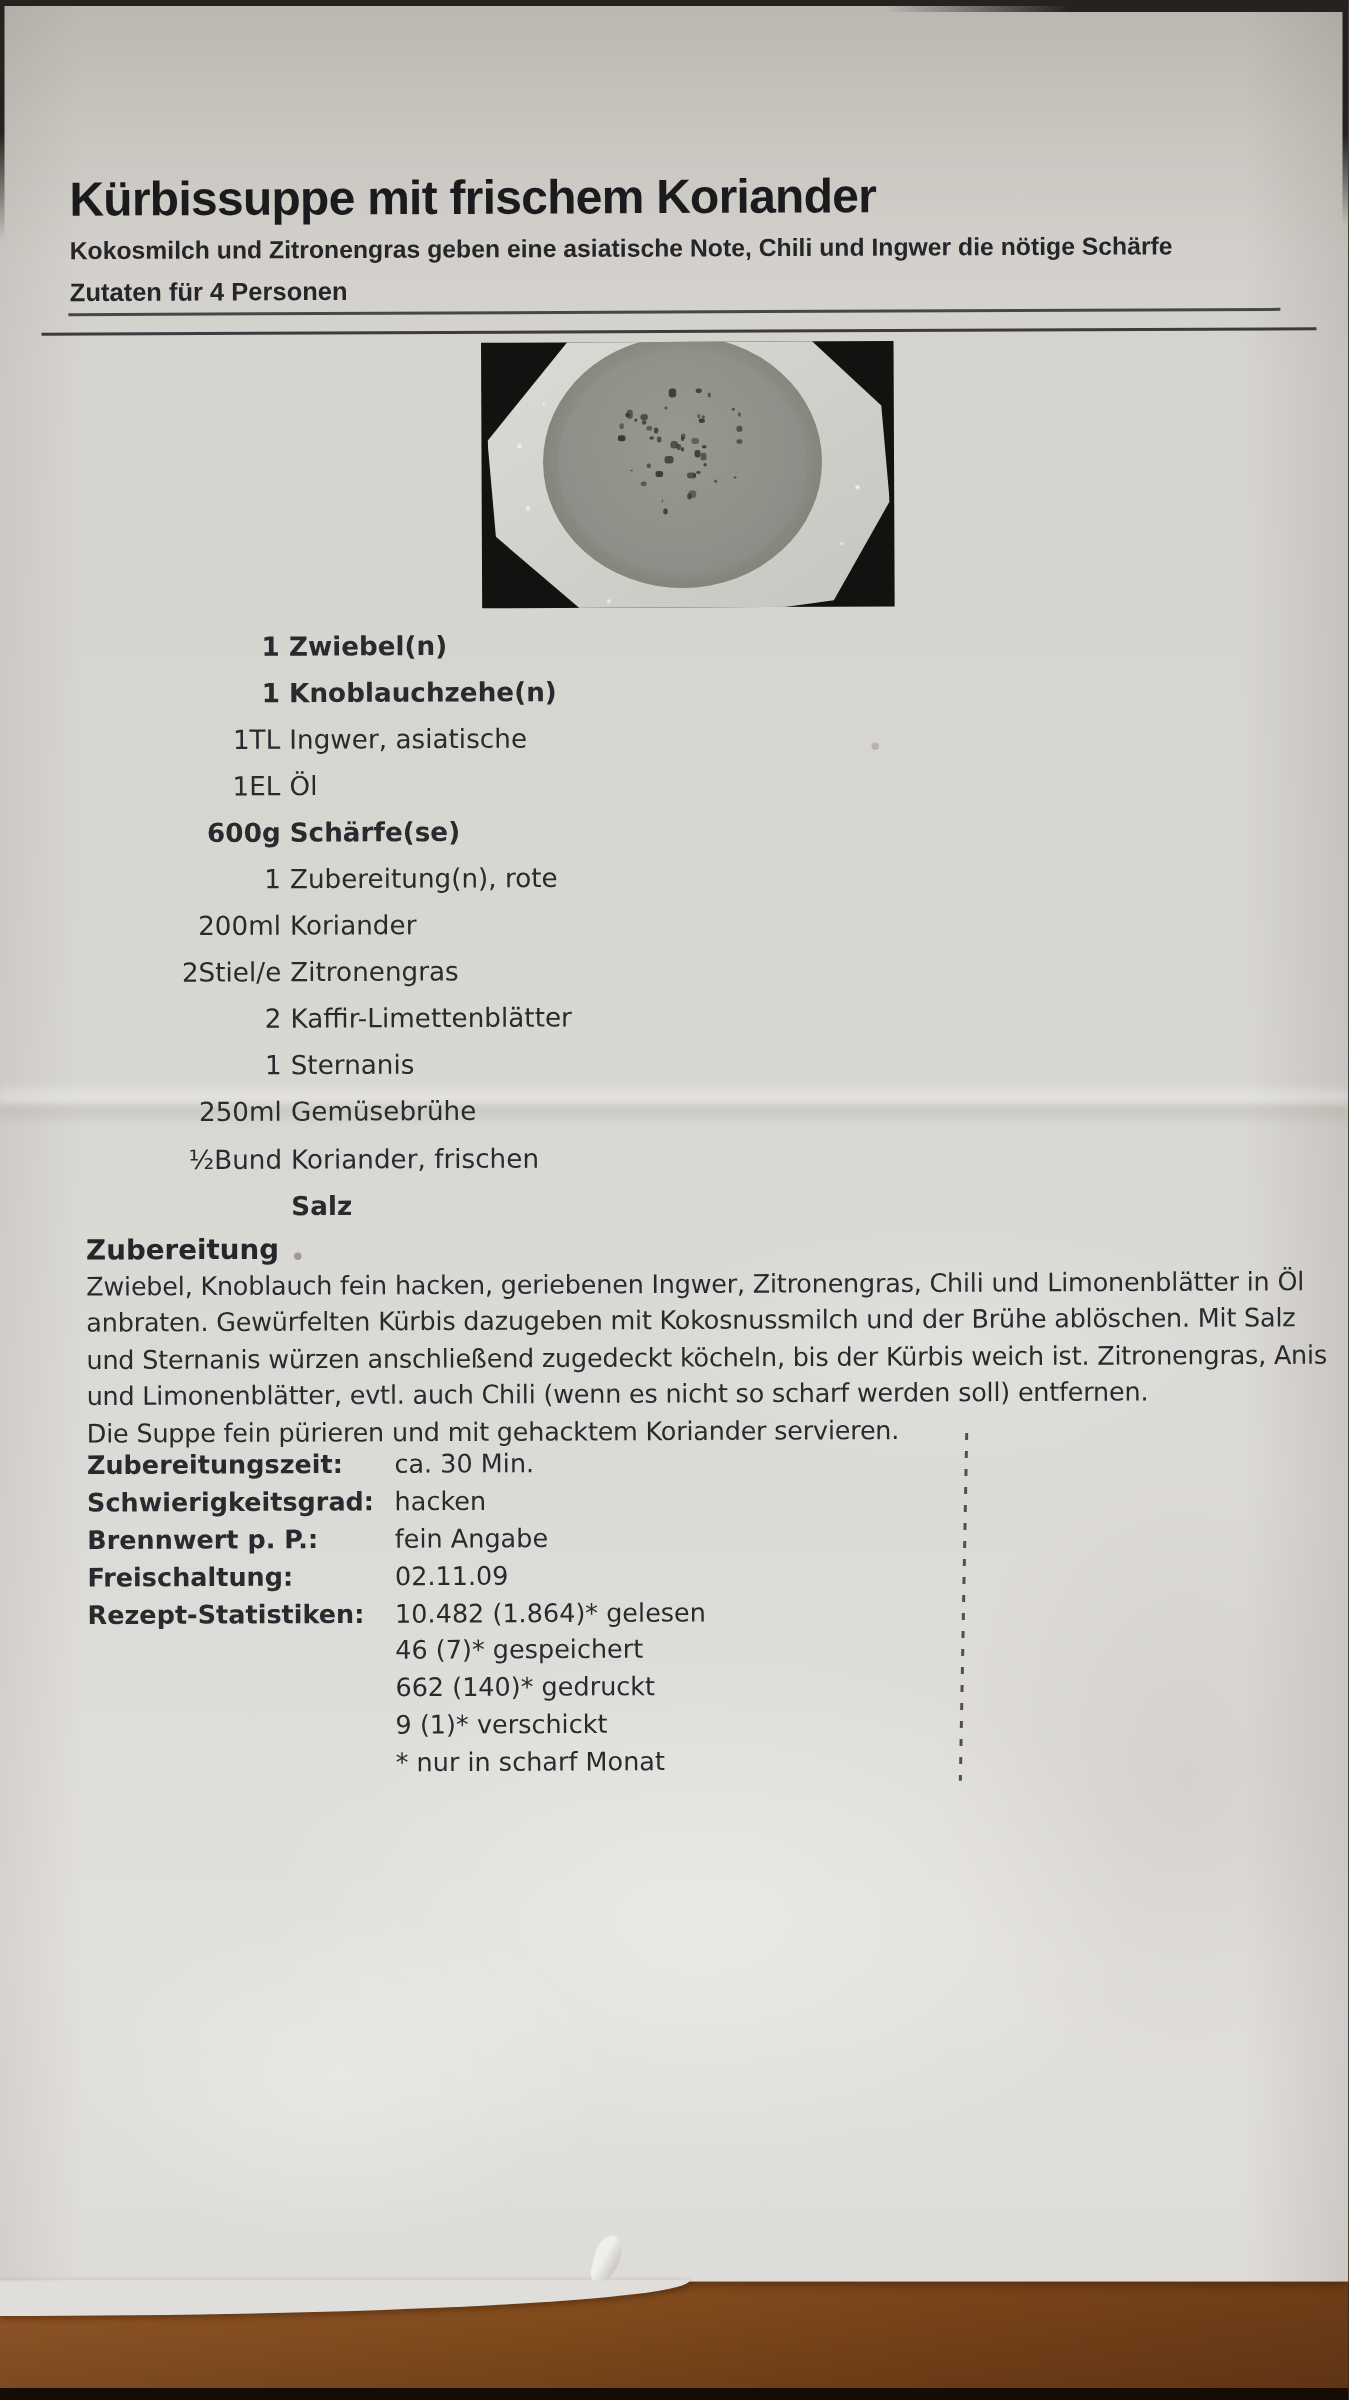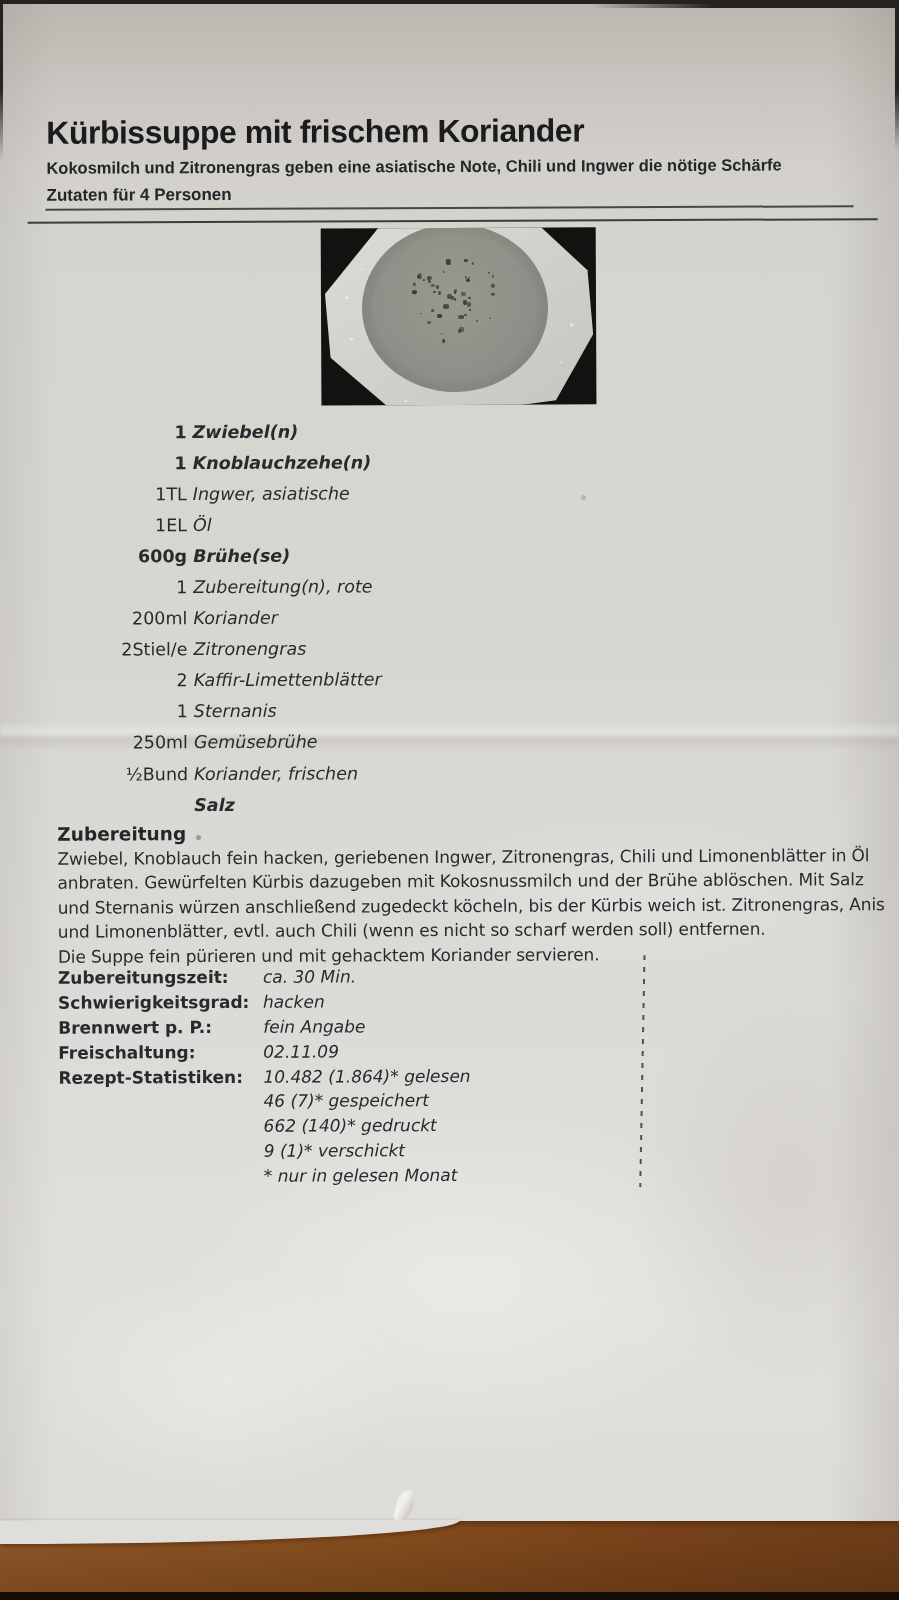--- a/index.html
+++ b/index.html
@@ -106,31 +106,31 @@
   .soup{
     position:absolute;left:51px;top:5px;width:166px;height:150px;border-radius:50%;
     background:radial-gradient(ellipse at 48% 42%,#98988e 0%,#90908a 60%,#868680 100%);
   }
   .speckles{position:absolute;left:0;top:0;width:275px;height:177px;}
   .speckles i{position:absolute;background:#34342e;border-radius:40%;opacity:.85;}
   
   .ingredients{position:absolute;left:57px;top:415px;width:500px;}
   .ing-row{display:flex;height:31.1px;align-items:center;font-size:17.5px;color:#2a2a2e;}
   .ing-amt{width:131px;text-align:right;flex:none;}
-  .ing-name{margin-left:6px;white-space:nowrap;font-style:italic;}
+  .ing-name{margin-left:6px;white-space:nowrap;}
   .ing-row.b .ing-amt,.ing-row.b .ing-name{font-weight:bold;}
   
   .prep-heading{position:absolute;left:57px;top:822px;font-size:18.5px;font-weight:bold;color:#26262a;}
   .prep-text{position:absolute;left:57px;top:845px;font-size:17px;line-height:24.4px;letter-spacing:-.15px;color:#2a2a2e;}
   .prep-text div{white-space:nowrap;}
   
   .meta{position:absolute;left:57px;top:964px;font-size:17px;line-height:24.9px;color:#2a2a2e;}
   .meta-row{display:flex;height:24.9px;align-items:center;}
   .meta-label{width:205px;flex:none;font-weight:bold;white-space:nowrap;}
-  .meta-value{white-space:nowrap;font-style:italic;}
+  .meta-value{white-space:nowrap;}
   .fold-line{
     position:absolute;left:640px;top:956px;width:2px;height:232px;
     background:repeating-linear-gradient(180deg,#52504c 0,#52504c 5px,rgba(0,0,0,0) 5px,rgba(0,0,0,0) 12px);
     transform:rotate(1.3deg);
   }
 </style>
 </head>
 <body>
 
 <div id="stage">
@@ -221,21 +221,21 @@
       <div class="ing-row">
           <span class="ing-amt">1TL</span>
           <span class="ing-name">Ingwer, asiatische</span>
         </div>
       <div class="ing-row">
           <span class="ing-amt">1EL</span>
           <span class="ing-name">Öl</span>
         </div>
       <div class="ing-row b">
           <span class="ing-amt">600g</span>
-          <span class="ing-name">Brühe(se)</span>
+          <span class="ing-name">Schärfe(se)</span>
         </div>
       <div class="ing-row">
           <span class="ing-amt">1</span>
           <span class="ing-name">Zubereitung(n), rote</span>
         </div>
       <div class="ing-row">
           <span class="ing-amt">200ml</span>
           <span class="ing-name">Koriander</span>
         </div>
       <div class="ing-row">
@@ -301,21 +301,21 @@
       <div class="meta-row">
           <span class="meta-label"></span>
           <span class="meta-value">662 (140)* gedruckt</span>
         </div>
       <div class="meta-row">
           <span class="meta-label"></span>
           <span class="meta-value">9 (1)* verschickt</span>
         </div>
       <div class="meta-row">
           <span class="meta-label"></span>
-          <span class="meta-value">* nur in gelesen Monat</span>
+          <span class="meta-value">* nur in scharf Monat</span>
         </div>
     </div>
 
     <div class="fold-line"></div>
   </div>
 
   <div class="edge-top"></div>
   <div class="edge-top-right"></div>
   <div class="edge-right"></div>
   <div class="edge-left"></div>

